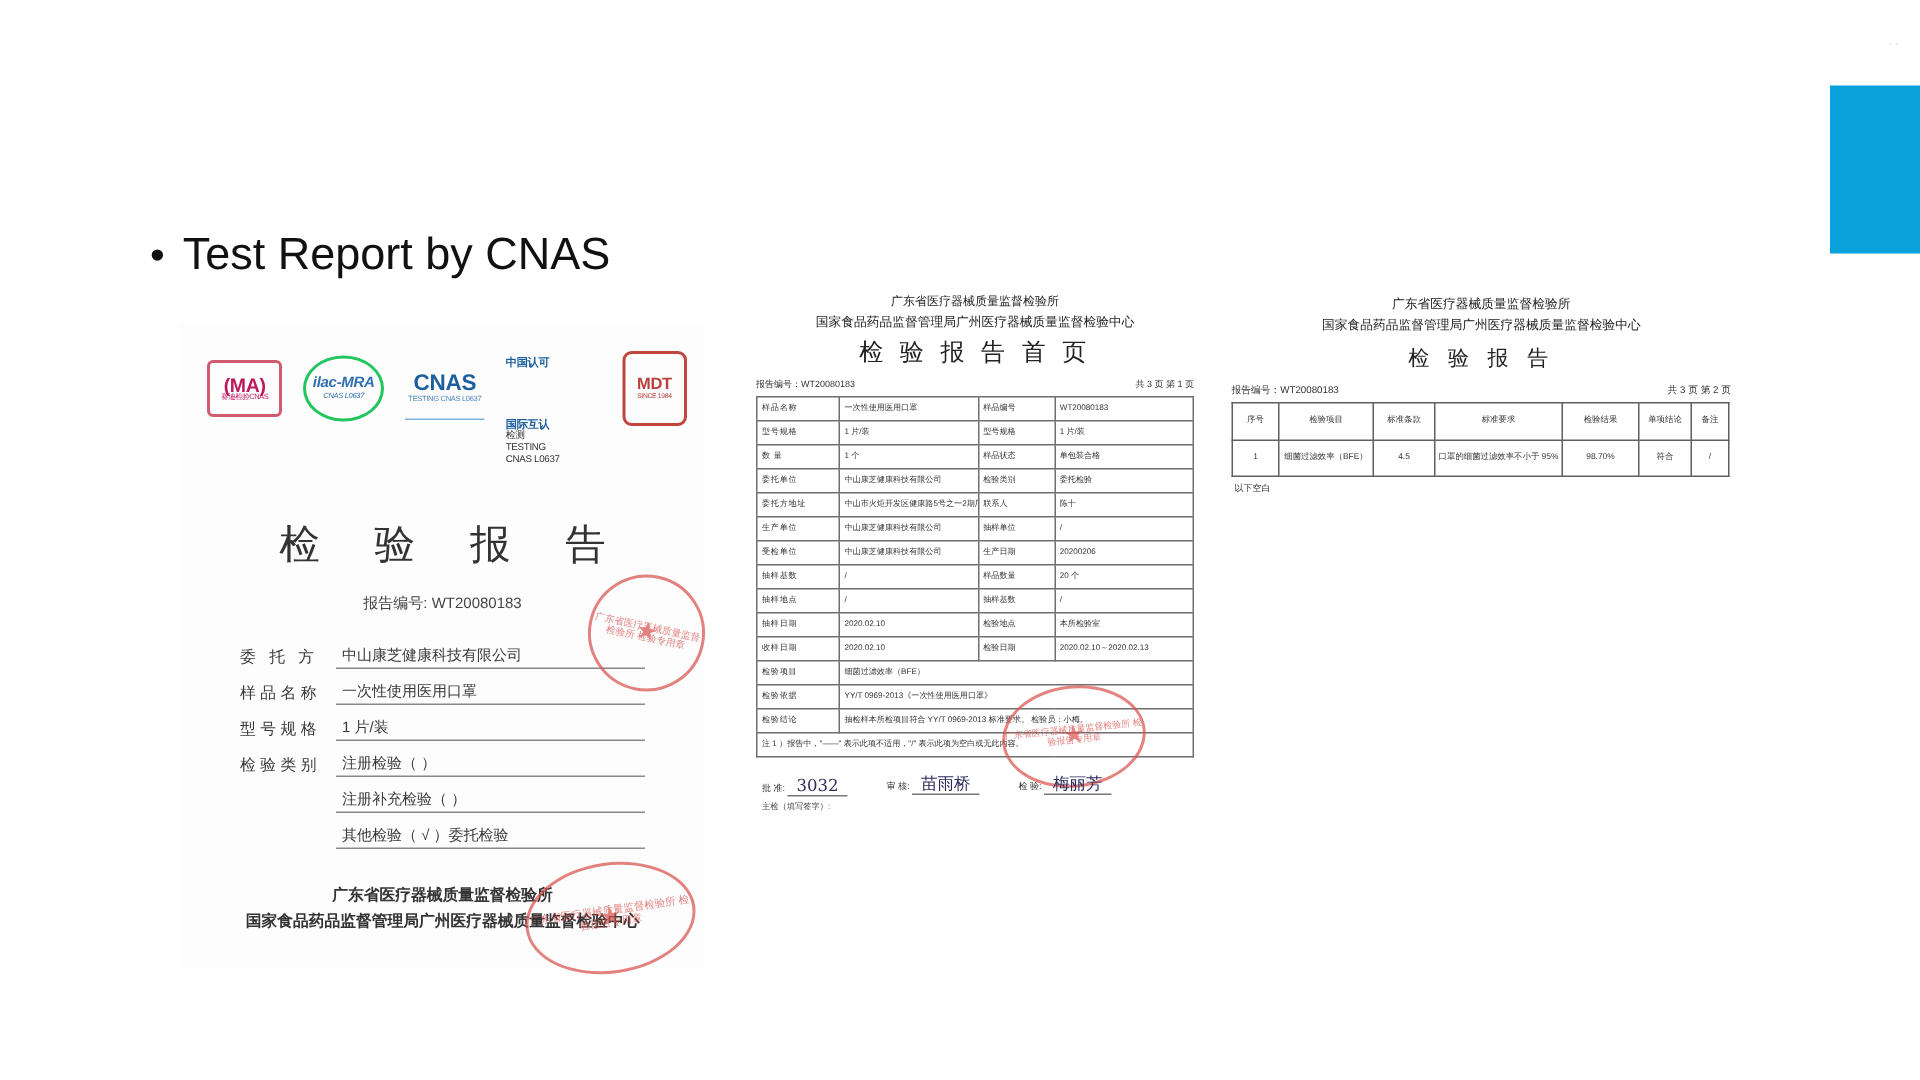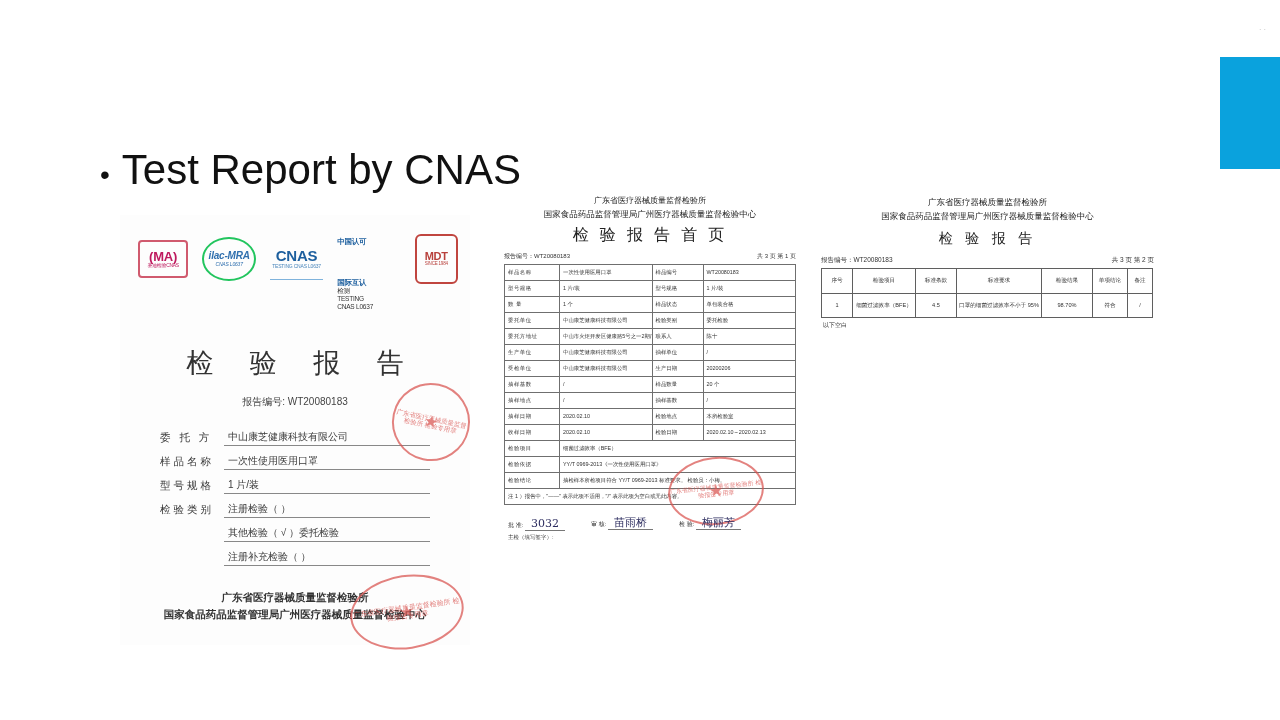--- a/index.html
+++ b/index.html
@@ -45,21 +45,21 @@
     display: flex;
     align-items: baseline;
     gap: 12px;
   }
   .bullet-dot {
     font-size: 28px;
     color: #111;
     line-height: 1;
   }
   .bullet-text {
-    font-size: 42px;
+    font-size: 30px;
     color: #111;
     line-height: 40px;
     white-space: nowrap;
   }
 
   
   .docs {
     position: absolute;
     left: 0;
     top: 195px;
@@ -425,24 +425,24 @@
         </div>
         <div class="f-row">
           <span class="f-label">型号规格</span>
           <span class="f-value">1 片/装</span>
         </div>
         <div class="f-row">
           <span class="f-label">检验类别</span>
           <span class="f-value">注册检验（ ）</span>
         </div>
         <div class="f-row f-indent">
+          <span class="f-value">注册补充检验（ ）</span>
+        </div>
+        <div class="f-row f-indent">
           <span class="f-value">其他检验（ √ ）委托检验</span>
-        </div>
-        <div class="f-row f-indent">
-          <span class="f-value">注册补充检验（ ）</span>
         </div>
       </div>
 
       <div class="stamp stamp1">
         <span class="star">★</span>
         <span>广东省医疗器械质量监督检验所 检验专用章</span>
       </div>
 
       <div class="doc1-footer">
         <div>广东省医疗器械质量监督检验所</div>

